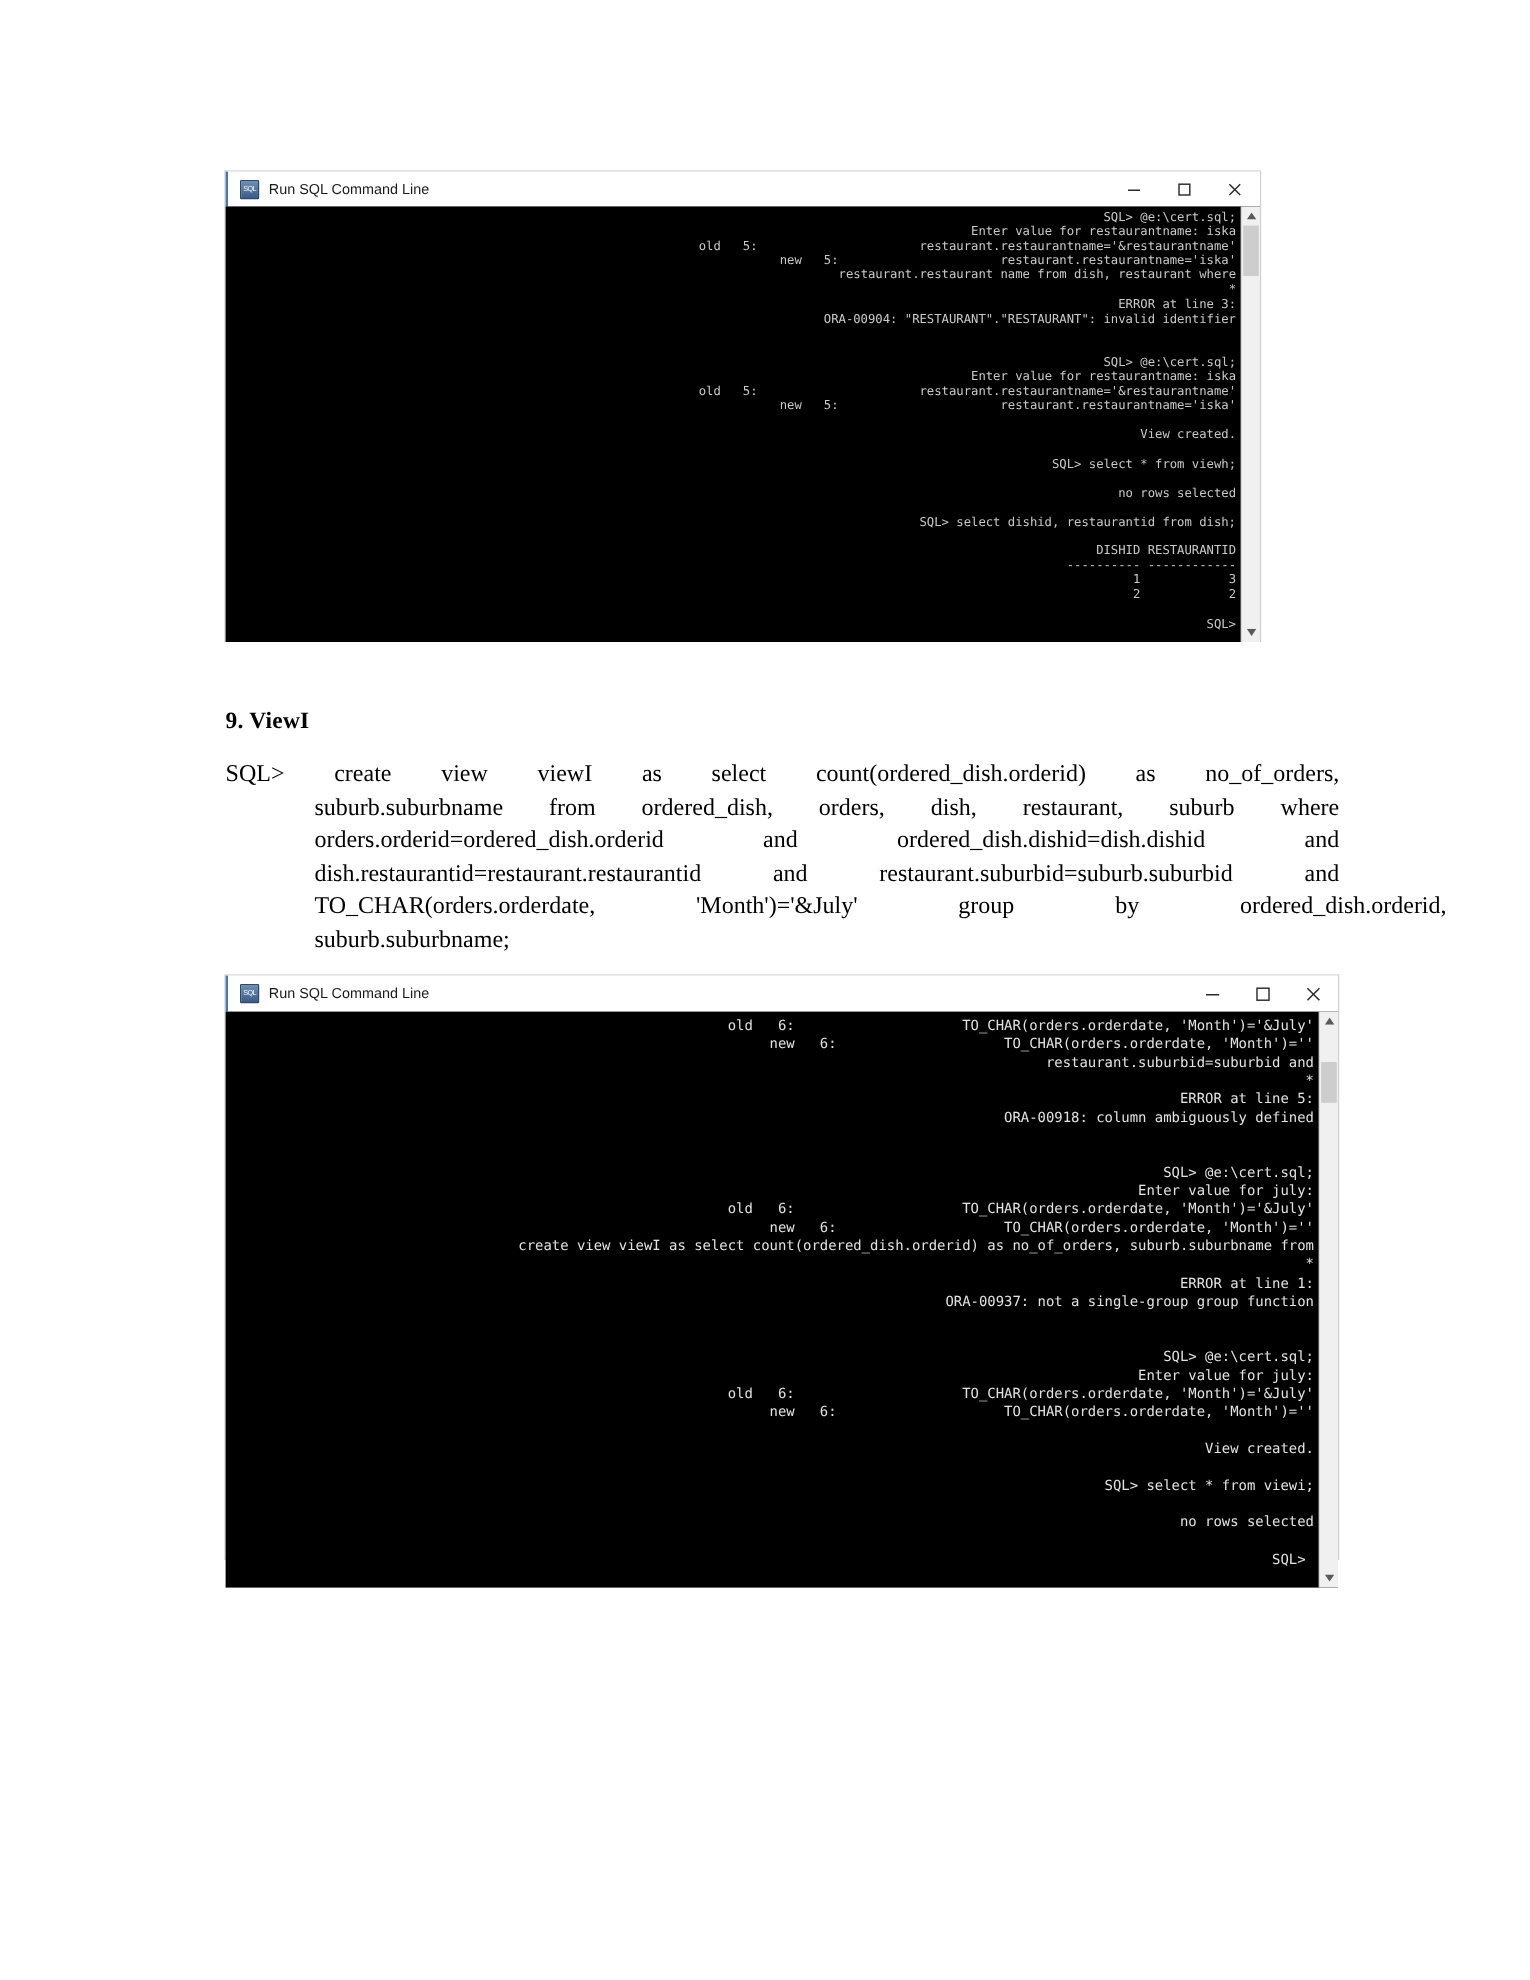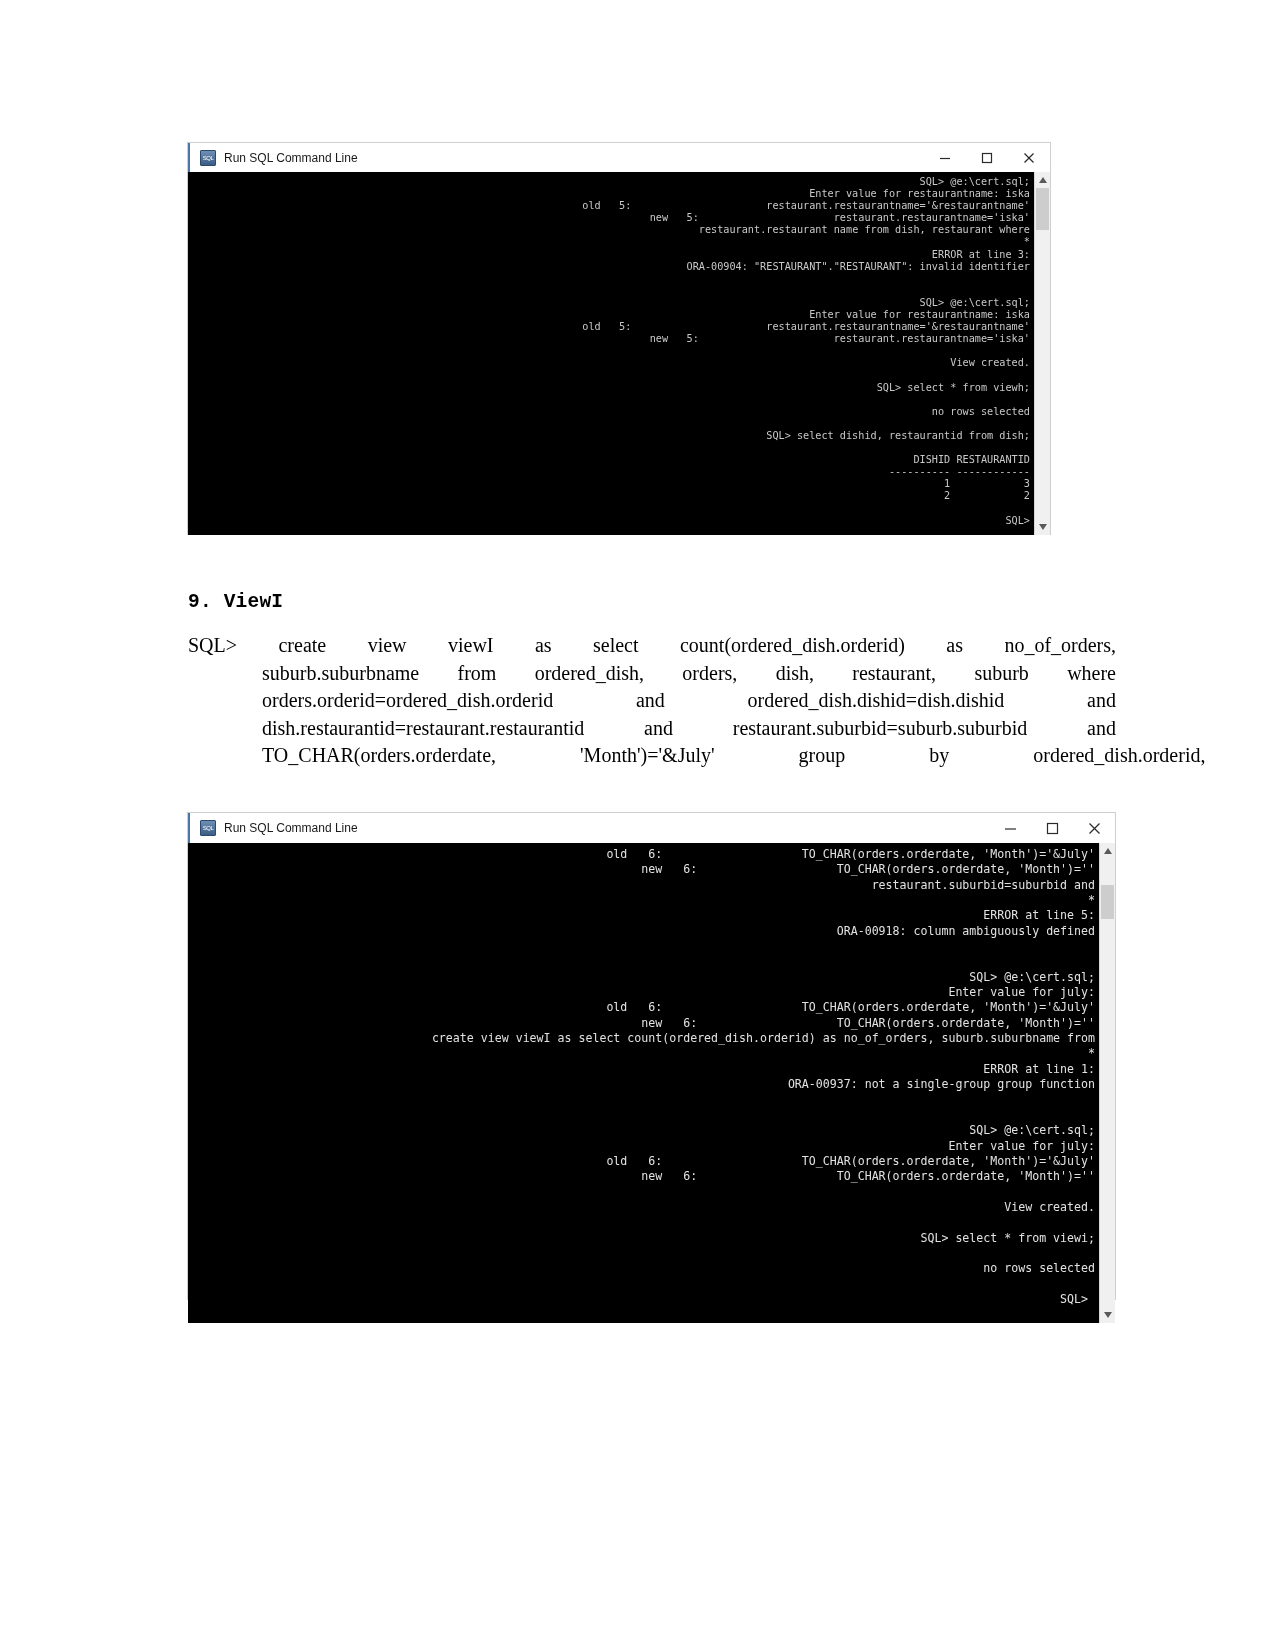--- a/index.html
+++ b/index.html
@@ -136,21 +136,21 @@
   .scroll-arrow.down { bottom: 0; }
   .scroll-thumb {
     position: absolute;
     left: 1px; right: 1px;
     background: #cdcdcd;
   }
 
   
   .doc-heading {
     position: absolute;
-    font-family: Liberation Mono, monospace;
+    font-family: Liberation Serif, serif;
     font-weight: bold;
     font-size: 19.5px;
     color: #000000;
     letter-spacing: 0.2px;
   }
   .doc-para {
     position: absolute;
     font-family: "Liberation Serif", serif;
     font-size: 20px;
     color: #000000;
@@ -303,20 +303,23 @@
       <span>TO_CHAR(orders.orderdate,</span>
         <span class="gap"></span>
       <span>'Month')='&amp;July'</span>
         <span class="gap"></span>
       <span>group</span>
         <span class="gap"></span>
       <span>by</span>
         <span class="gap"></span>
       <span>ordered_dish.orderid,</span>
     </div>
+    <div class="para-line" style="padding-left:74px;">
+      <span>suburb.suburbname;</span>
+    </div>
   </div>
 
   <div class="console-window" style="left:141px; top:812px; width:929px; height:488px;">
 
     <div class="titlebar" style="height:30px;">
       <div class="titlebar-accent"></div>
       <div class="title-icon">SQL</div>
       <div class="title-text">Run SQL Command Line</div>
       <div class="win-controls">
         <div class="win-btn">

